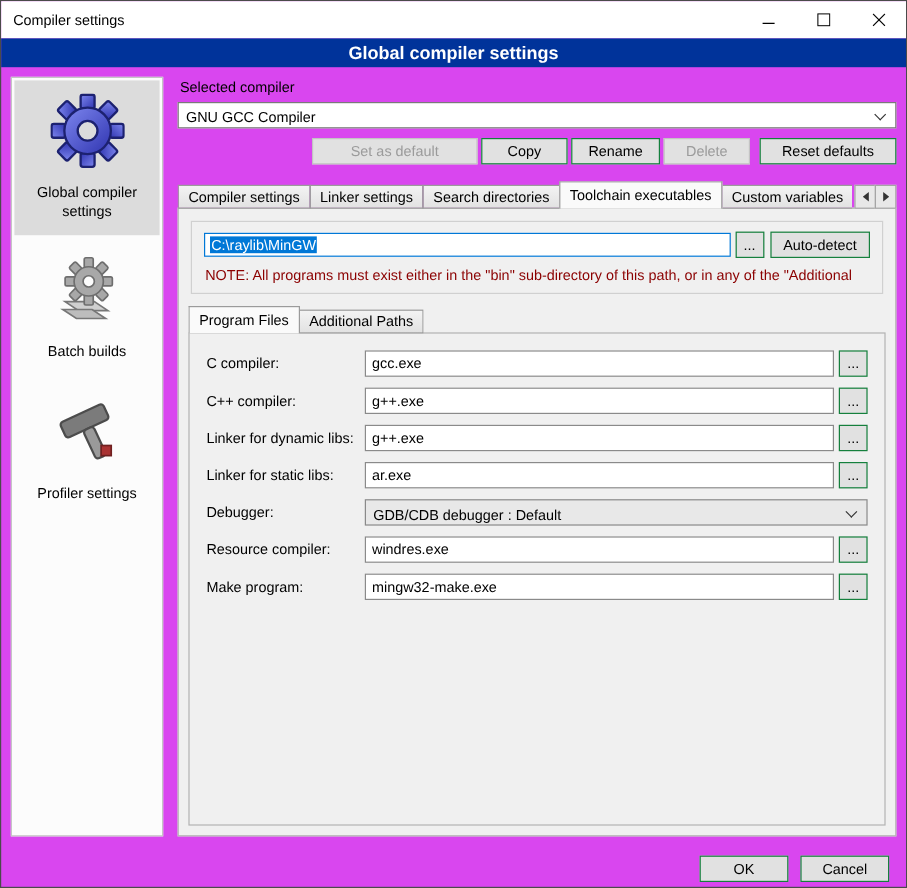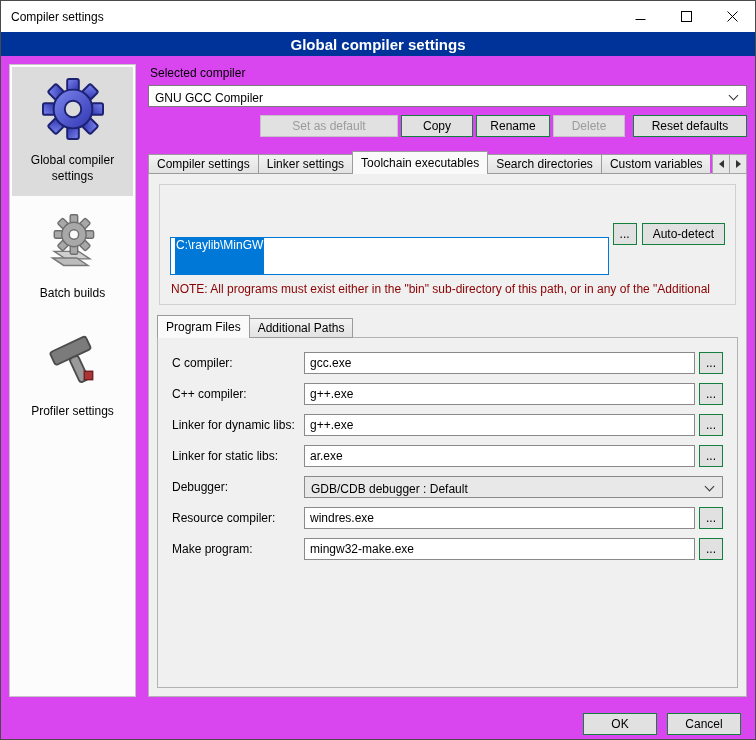--- a/index.html
+++ b/index.html
@@ -109,24 +109,24 @@
     flex: 1; min-height: 0;
     display: flex; flex-direction: column;
     padding: 10px 8px 8px;
   }
   .inner-page { padding: 14px 14px 0; }
   
   fieldset.group { border: 1px solid #d0d0d0; padding: 8px 10px 8px; margin: 0 2px; }
   fieldset.group legend { padding: 0 4px; margin-left: 2px; }
   .dir-row { display: flex; align-items: center; }
   .textbox {
-    flex: 1; height: 38px; background: #fff;
+    flex: 1; height: 20px; background: #fff;
     border: 1px solid var(--selection_blue, #0078d7);
-    display: flex; 
-    padding: 0 4px; overflow: hidden; white-space: nowrap; cursor: text; margin-top: 44px;
+    display: flex; align-items: center;
+    padding: 0 4px; overflow: hidden; white-space: nowrap; cursor: text;
   }
   .textbox .sel { background: var(--selection_blue, #0078d7); color: #fff; padding: 0 1px; }
   .btn.browse { width: 24px; padding: 0; margin-left: 4px; flex: none; }
   .btn.autodetect { margin-left: 5px; min-width: 78px; flex: none; }
   .note { color: var(--note_red, #8b0000); margin: 7px 1px 0; white-space: nowrap; overflow: hidden; }
   
   .field-row { display: flex; align-items: center; margin-bottom: 9px; }
   .f-label { width: 132px; flex: none; }
   .f-input {
     flex: 1; height: 22px; min-width: 0;
@@ -255,22 +255,22 @@
         <button class="btn" style="min-width:72px">Copy</button>
         <button class="btn" style="min-width:74px">Rename</button>
         <button class="btn disabled" style="min-width:72px">Delete</button>
         <button class="btn gap" style="min-width:114px">Reset defaults</button>
       </div>
 
       <div class="tabstrip outer">
         <div class="tabs">
           <div class="tab">Compiler settings</div>
           <div class="tab">Linker settings</div>
+          <div class="tab">Search directories</div>
           <div class="tab active">Toolchain executables</div>
-          <div class="tab">Search directories</div>
           <div class="tab">Custom variables</div>
 
         </div>
         <div class="tab-arrows">
           <div class="arrow-btn">
               <span class="tri-left"></span>
             </div>
           <div class="arrow-btn">
               <span class="tri-right"></span>
             </div>

